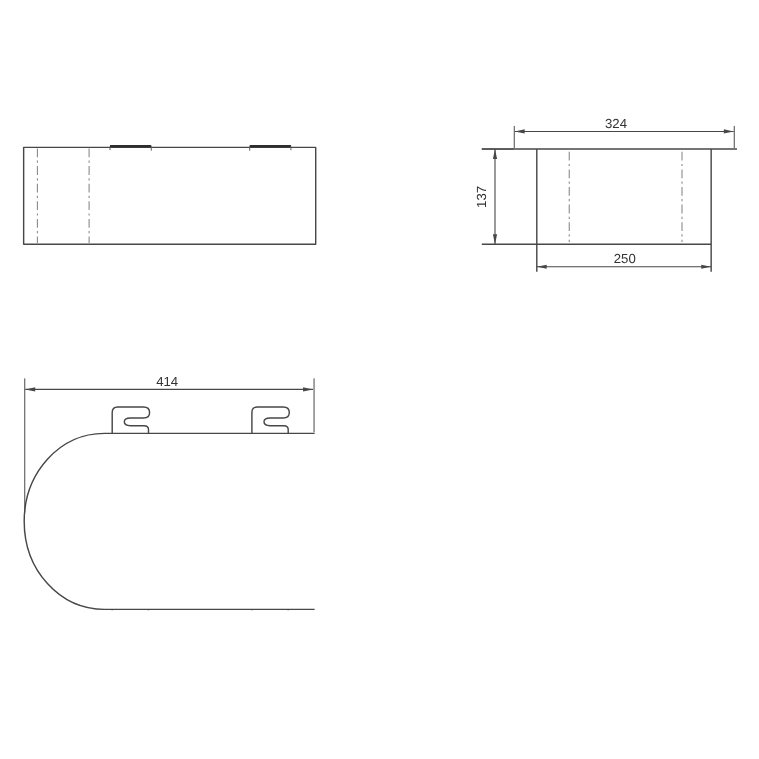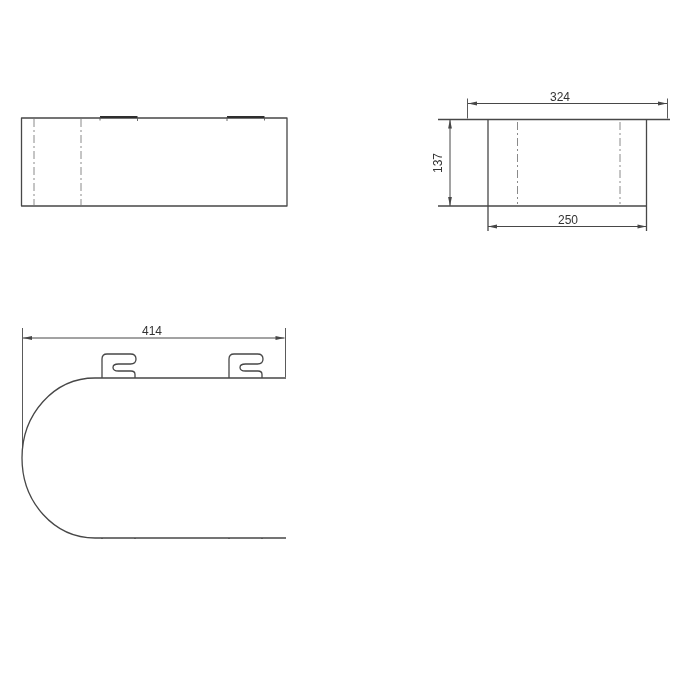--- a/index.html
+++ b/index.html
@@ -7,20 +7,21 @@
     padding:0;
     background:#ffffff;
     font-family:"Liberation Sans", sans-serif;
   }
   .canvas{
     position:relative;
     width:690px;
     height:539px;
     background:var(--bg,#ffffff);
     overflow:hidden;
+    margin-top:16px;
   }
   svg{display:block}
   .outline{
     stroke:var(--line,#474747);
     stroke-width:1.3;
     fill:none;
     stroke-linejoin:round;
     stroke-linecap:butt;
   }
   .centerline{

